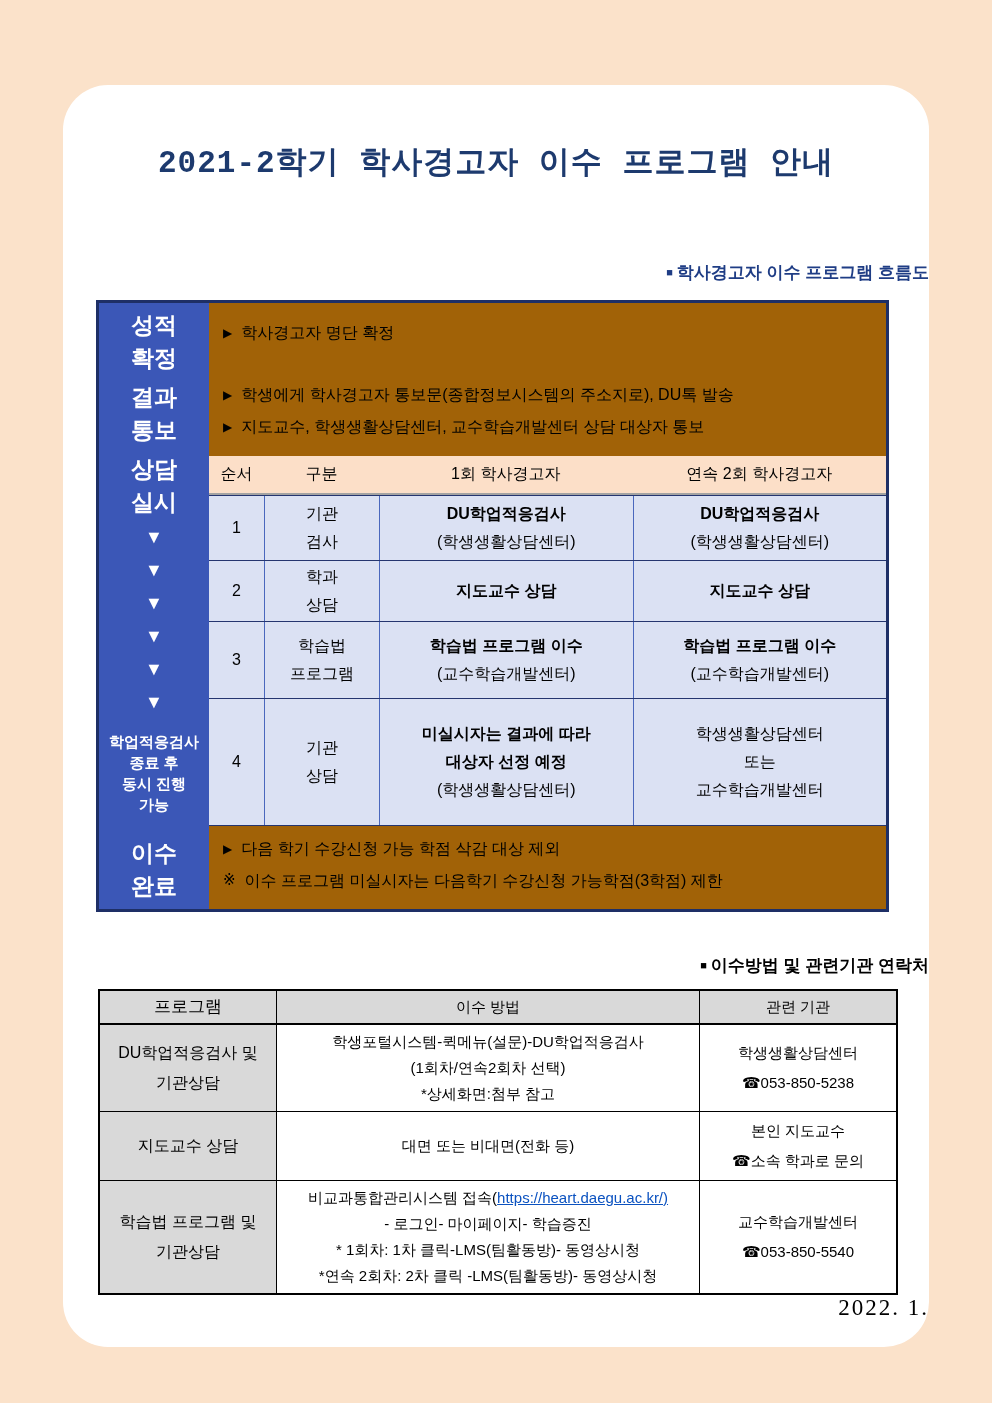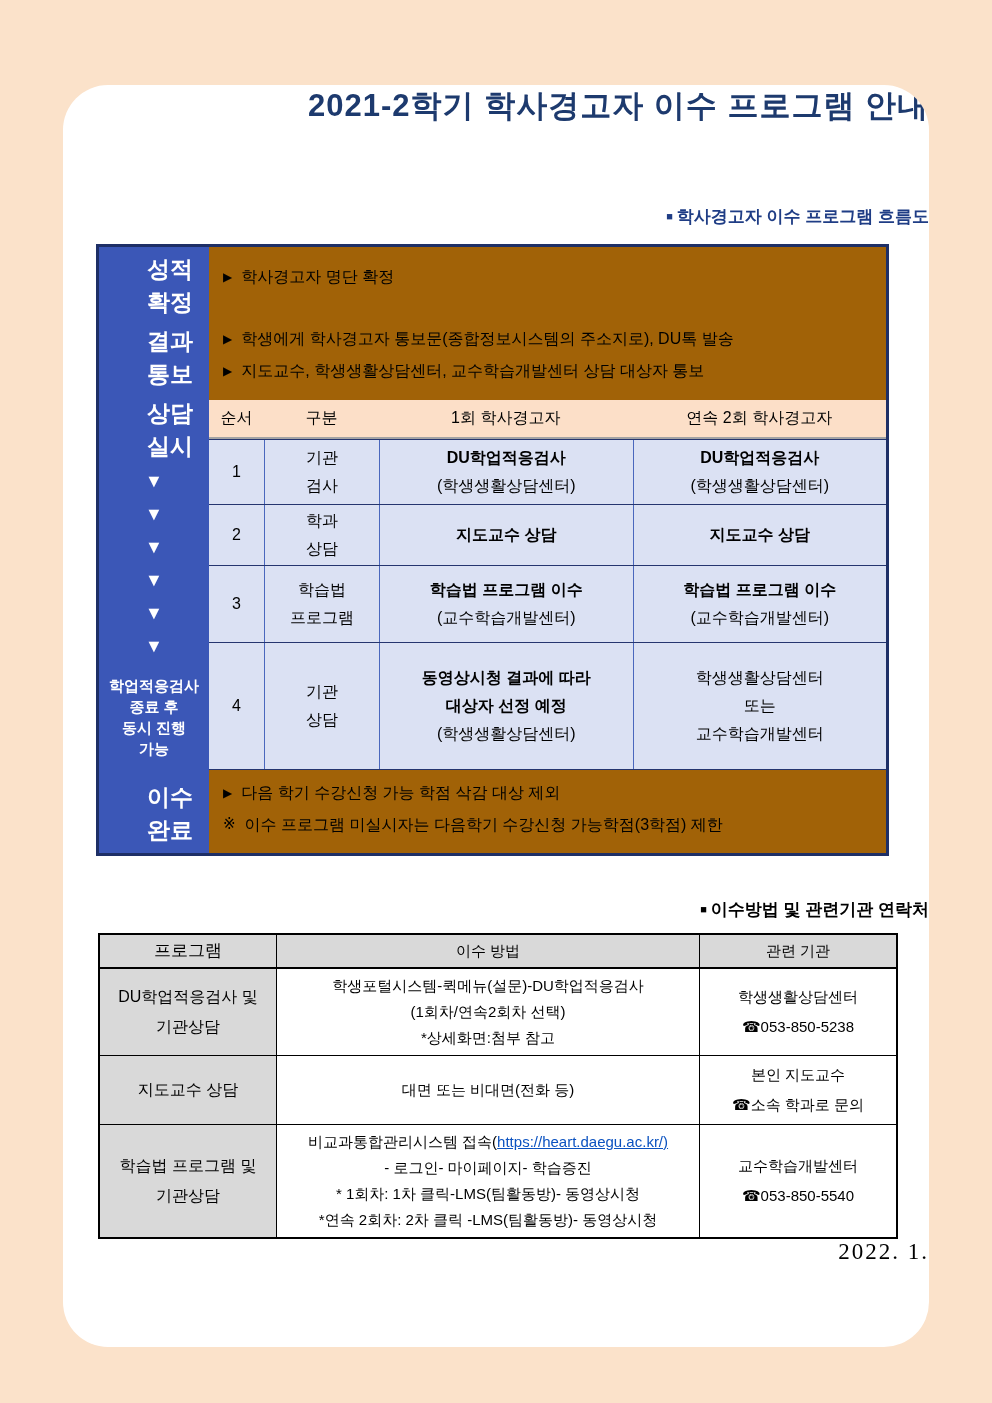--- a/index.html
+++ b/index.html
@@ -10,41 +10,41 @@
     font-family:"Liberation Sans","DejaVu Sans",sans-serif;
     color:#000;
   }
   .card{
     position:absolute;left:63px;top:85px;
     width:866px;height:1262px;
     background:#ffffff;border-radius:45px;
     overflow:hidden;
   }
   .doc-title{
-    text-align:right;
-    font-family:Liberation Sans, sans-serif;
+    margin-top:56px;text-align:center;
+    font-family:Liberation Mono, monospace;
     font-size:31px;font-weight:bold;color:#1d3a6e;letter-spacing:1px;
     white-space:nowrap;
   }
   .sec-head{font-size:17px;font-weight:bold;white-space:nowrap;text-align:right;}
   .sec1-head{margin:78px 0 0 35px;color:#1f3d85;}
   .sec2-head{margin:42px 0 0 38px;color:#000;}
   .bullet{font-size:11px;vertical-align:2px;margin-right:4px;}
 
   
   .flow-wrap{
     position:relative;margin:16px 0 0 33px;
     width:787px;height:606px;
     border:3px solid #1e2f66;display:flex;background:#fff;
   }
   .flow-side{
     width:110px;background:#3b57b7;position:relative;
     color:#fff;font-weight:bold;flex-shrink:0;
   }
-  .stage{position:absolute;width:100%;text-align:center;font-size:23px;line-height:33px;padding-left:16px;}
+  .stage{position:absolute;width:100%;text-align:center;font-size:23px;line-height:33px;}
   .stage-grade{top:6px;}
   .stage-result{top:78px;}
   .stage-counsel{top:150px;}
   .stage-complete{top:534px;}
   .arrow-stack{position:absolute;top:218px;width:100%;text-align:center;}
   .arrow-stack span{display:block;font-size:18px;line-height:33px;}
   .side-note{position:absolute;top:428px;width:100%;text-align:center;font-size:15px;line-height:21px;}
 
   .flow-content{position:relative;flex:1;background:#a16207;text-decoration:underline;}
   .flow-item{position:absolute;left:14px;font-size:16px;white-space:nowrap;}
@@ -211,21 +211,21 @@
           </div>
         </div>
 
         <div class="igrid itable-row r4">
           <div class="icell">4</div>
           <div class="icell">
             <div>기관</div>
             <div>상담</div>
           </div>
           <div class="icell">
-            <div class="emph">동영상시청 결과에 따라</div>
+            <div class="emph">미실시자는 결과에 따라</div>
             <div class="emph">대상자 선정 예정</div>
             <div>(학생생활상담센터)</div>
           </div>
           <div class="icell">
             <div>학생생활상담센터</div>
             <div>또는</div>
             <div>교수학습개발센터</div>
           </div>
         </div>
       </div>

